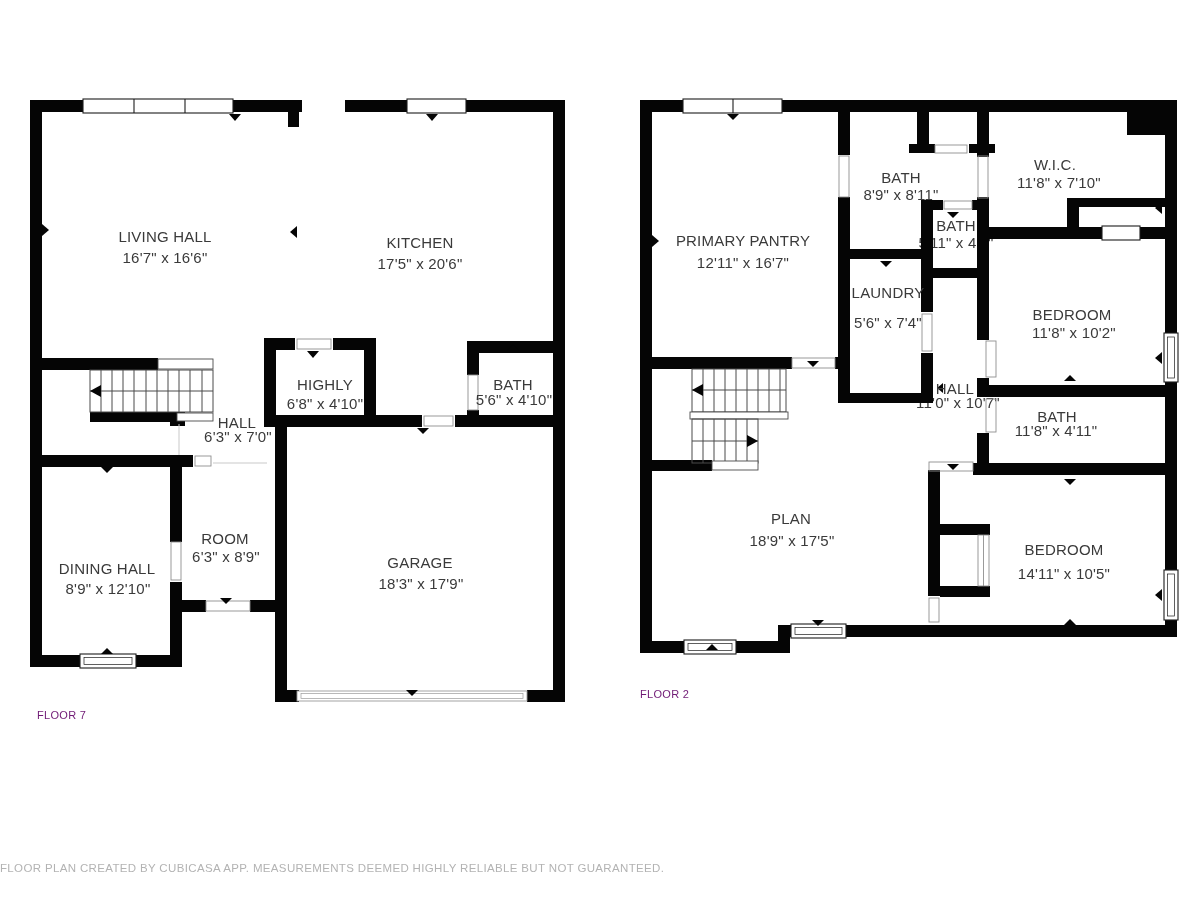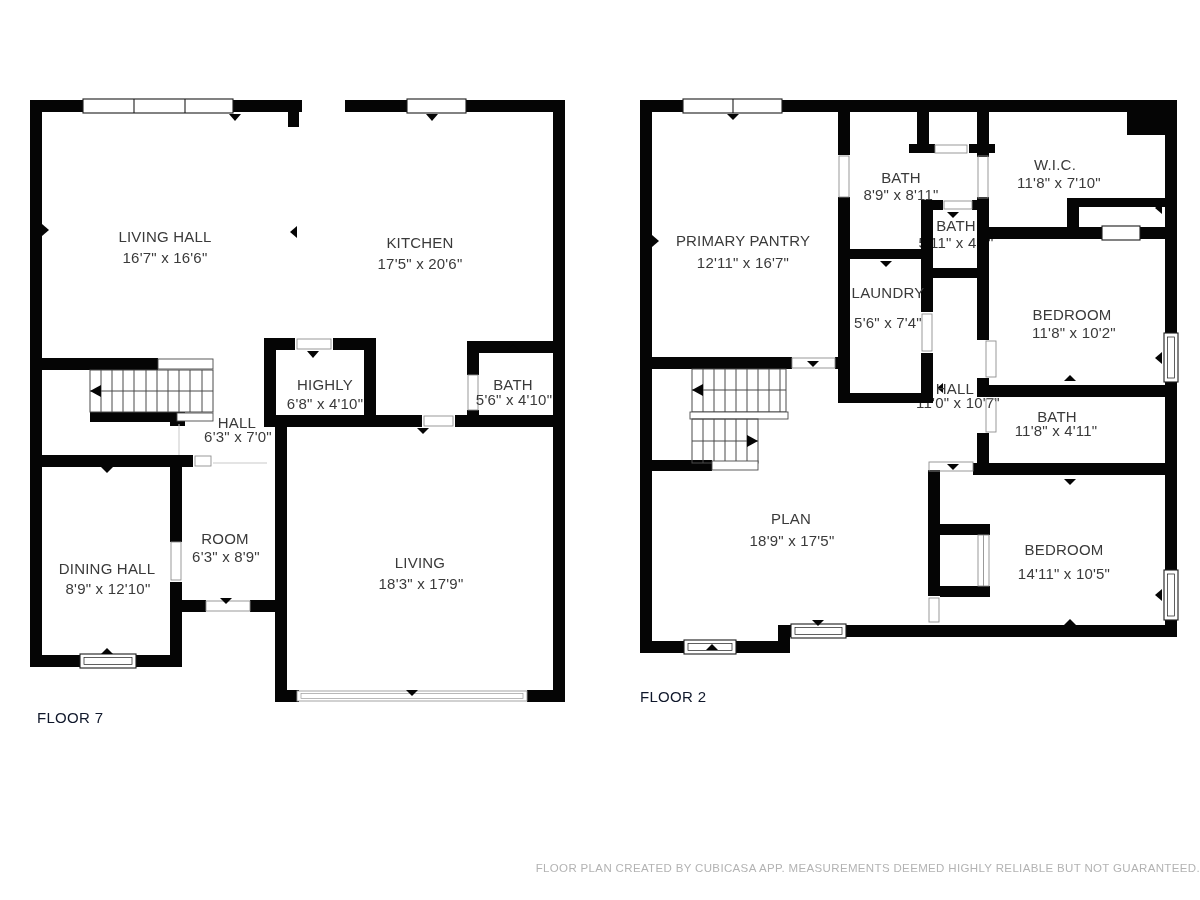--- a/index.html
+++ b/index.html
@@ -2,22 +2,22 @@
 <html><head>
 <meta charset="utf-8">
 <style>
   html,body{margin:0;padding:0;background:#ffffff;}
   .canvas{position:relative;width:1200px;height:900px;background:#ffffff;overflow:hidden;
           font-family:"Liberation Sans", sans-serif;}
   .plan-svg{position:absolute;left:0;top:0;z-index:2;pointer-events:none;}
   .lbl{position:absolute;transform:translate(-50%,-50%);white-space:nowrap;
        font-size:15px;letter-spacing:.2px;color:#3a3a3a;z-index:3;line-height:1;}
   .lbl.under{z-index:1;}
-  .floor-title{position:absolute;font-size:15px;color:#0f172a;z-index:3;letter-spacing:.3px;}
-  .caption{position:absolute;left:0;right:0;top:862px;text-align:right;
+  .floor-title{position:absolute;font-size:11px;color:#701a75;z-index:3;letter-spacing:.3px;}
+  .caption{position:absolute;left:0;right:0;top:862px;text-align:left;
            font-size:11.5px;letter-spacing:.35px;color:#b3b3b3;z-index:3;}
 </style>
 </head>
 <body>
 
 <div class="canvas">
 
 <svg class="plan-svg" width="1200" height="900" viewBox="0 0 1200 900">
 
   <g fill="#050505">
@@ -196,21 +196,21 @@
   <div class="lbl" style="left:237px;top:422px">HALL</div>
   <div class="lbl" style="left:238px;top:436px">6'3" x 7'0"</div>
   <div class="lbl" style="left:325px;top:384px">HIGHLY</div>
   <div class="lbl" style="left:325px;top:403px">6'8" x 4'10"</div>
   <div class="lbl" style="left:513px;top:384px">BATH</div>
   <div class="lbl" style="left:514px;top:399px">5'6" x 4'10"</div>
   <div class="lbl" style="left:225px;top:538px">ROOM</div>
   <div class="lbl" style="left:226px;top:556px">6'3" x 8'9"</div>
   <div class="lbl" style="left:107px;top:568px">DINING HALL</div>
   <div class="lbl" style="left:108px;top:588px">8'9" x 12'10"</div>
-  <div class="lbl" style="left:420px;top:562px">LIVING</div>
+  <div class="lbl" style="left:420px;top:562px">GARAGE</div>
   <div class="lbl" style="left:421px;top:583px">18'3" x 17'9"</div>
   <div class="floor-title" style="left:37px;top:709px">FLOOR 7</div>
 
   <div class="lbl" style="left:901px;top:177px">BATH</div>
   <div class="lbl" style="left:901px;top:194px">8'9" x 8'11"</div>
   <div class="lbl" style="left:1055px;top:164px">W.I.C.</div>
   <div class="lbl" style="left:1059px;top:182px">11'8" x 7'10"</div>
   <div class="lbl" style="left:743px;top:240px">PRIMARY PANTRY</div>
   <div class="lbl" style="left:743px;top:262px">12'11" x 16'7"</div>
   <div class="lbl" style="left:956px;top:225px">BATH</div>

